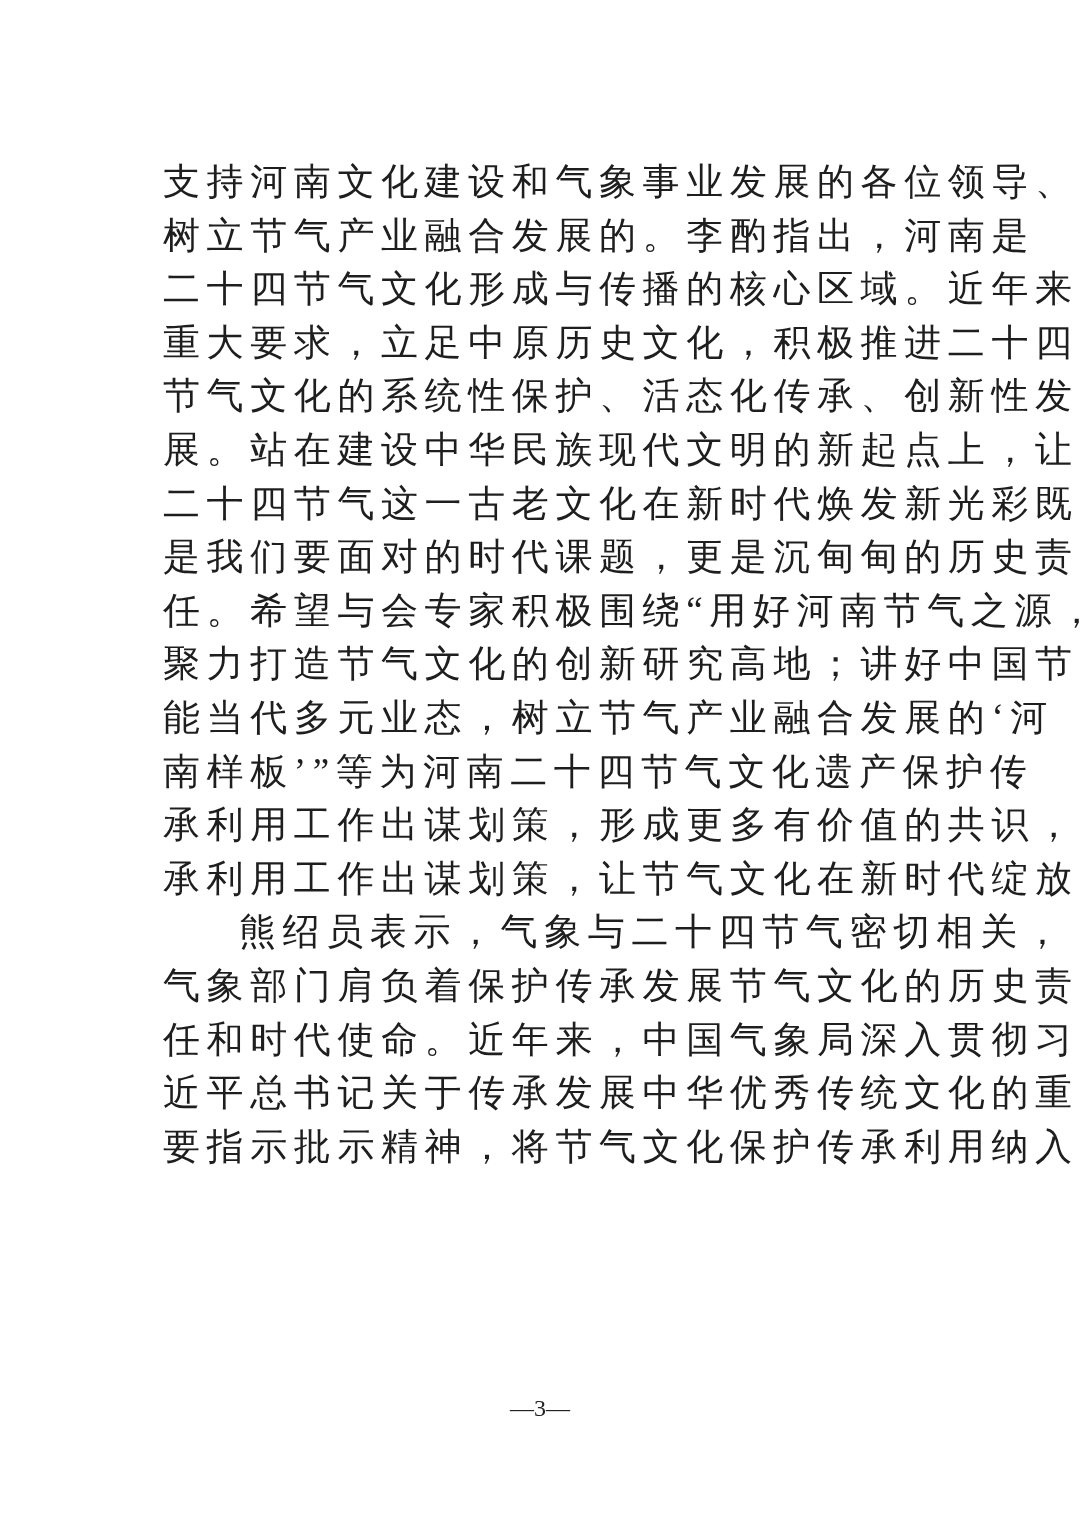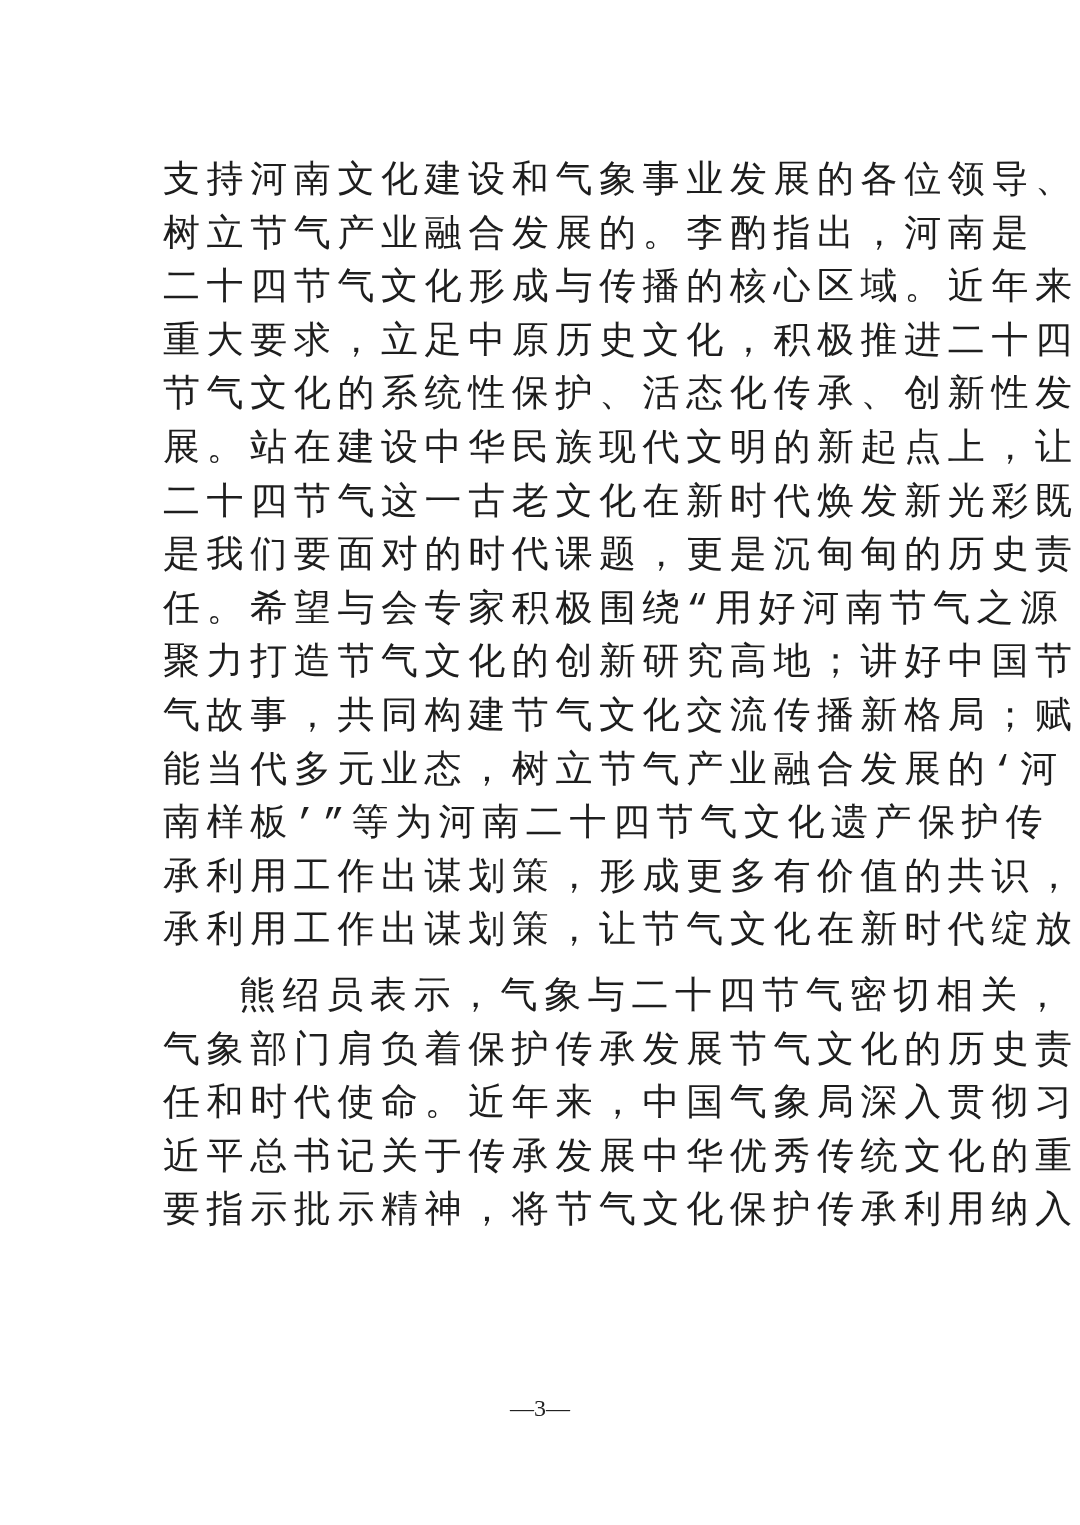--- a/index.html
+++ b/index.html
@@ -18,34 +18,33 @@
       left: 0; top: 0;
       width: 1080px;
       height: 1525px;
       background: #ffffff;
     }
     .body-text {
       position: absolute;
       left: 163px;
       top: 155px;
       width: 760px;
-      font-family: Liberation Mono, monospace;
+      font-family: Liberation Serif, serif;
       font-size: 37px;
       color: #1e1e1e;
     }
     .line {
       display: block;
       height: 53.6px;
       line-height: 53.6px;
       white-space: nowrap;
       letter-spacing: 6.6px;
     }
     .line.indent {
       padding-left: 76px;
-      margin-top: 12px;
     }
     .page-number {
       position: absolute;
       left: 0;
       width: 1080px;
       top: 1395px;
       text-align: center;
       font-family: "Liberation Serif", "DejaVu Serif", serif;
       font-size: 24px;
       color: #222222;
@@ -59,21 +58,20 @@
     <span class="line">支持河南文化建设和气象事业发展的各位领导、</span>
     <span class="line">树立节气产业融合发展的。李酌指出，河南是</span>
     <span class="line">二十四节气文化形成与传播的核心区域。近年来，</span>
     <span class="line">重大要求，立足中原历史文化，积极推进二十四</span>
     <span class="line">节气文化的系统性保护、活态化传承、创新性发</span>
     <span class="line">展。站在建设中华民族现代文明的新起点上，让</span>
     <span class="line">二十四节气这一古老文化在新时代焕发新光彩既</span>
     <span class="line">是我们要面对的时代课题，更是沉甸甸的历史责</span>
     <span class="line">任。希望与会专家积极围绕“用好河南节气之源，</span>
     <span class="line">聚力打造节气文化的创新研究高地；讲好中国节</span>
-    <span class="line">气故事，共同构建节气文化交流传播新格局；赋</span>
     <span class="line">能当代多元业态，树立节气产业融合发展的‘河</span>
     <span class="line">南样板’”等为河南二十四节气文化遗产保护传</span>
     <span class="line">承利用工作出谋划策，形成更多有价值的共识，</span>
     <span class="line">承利用工作出谋划策，让节气文化在新时代绽放</span>
     <span class="line indent">熊绍员表示，气象与二十四节气密切相关，</span>
     <span class="line">气象部门肩负着保护传承发展节气文化的历史责</span>
     <span class="line">任和时代使命。近年来，中国气象局深入贯彻习</span>
     <span class="line">近平总书记关于传承发展中华优秀传统文化的重</span>
     <span class="line">要指示批示精神，将节气文化保护传承利用纳入</span>
   </div>

